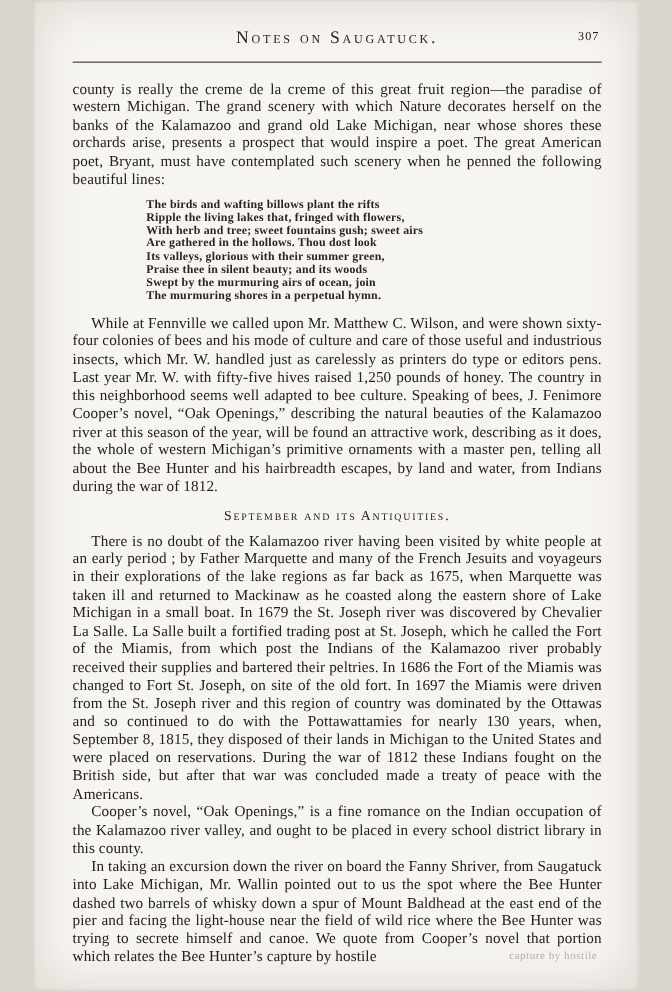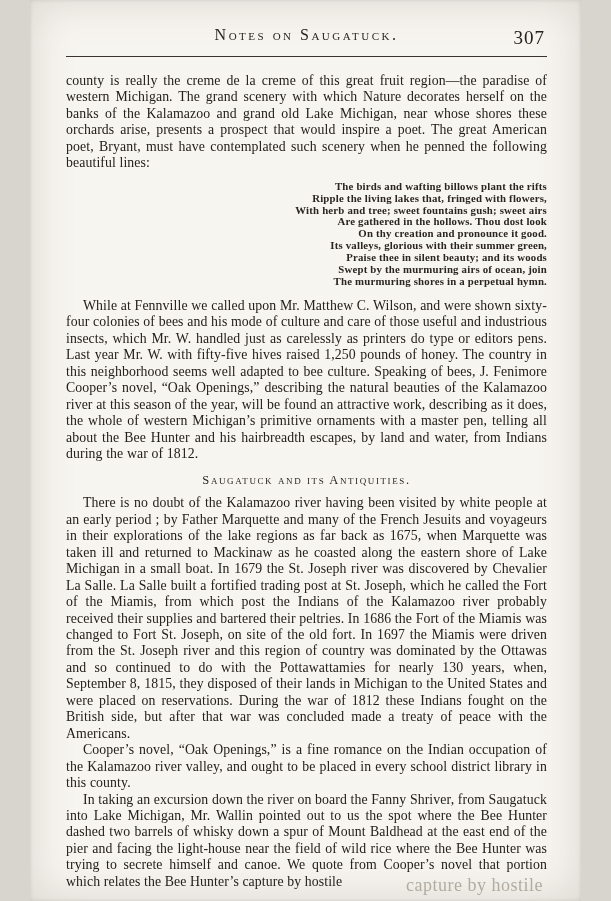--- a/index.html
+++ b/index.html
@@ -29,64 +29,63 @@
     text-align: center;
     font-variant: small-caps;
     font-size: 16px;
     letter-spacing: 2.5px;
     color: #2a2520;
   }
   .folio {
     position: absolute;
     right: 2px;
     top: 1px;
-    font-size: 19px;
+    font-size: 11px;
     letter-spacing: 1px;
   }
   .head-rule {
     border: none;
     border-top: 1.4px solid #3a342c;
     margin: 6px 0 0 0;
   }
   .page-body {
     margin-top: 16px;
   }
   p.para {
     margin: 0;
     font-size: 13.8px;
     line-height: 16.45px;
     text-align: justify;
     letter-spacing: 0.1px;
   }
   p.para.indent { text-indent: 17px; }
   .italic { }
   .verse {
-    margin: 9px 0 10px 85px;
+    margin: 9px 0 10px 67px;
     font-size: 10.8px;
     font-weight: bold;
     line-height: 11.9px;
     letter-spacing: 0.2px;
     color: #2a2520;
-    text-align: right;
   }
   .verse-line { white-space: nowrap; }
   .section-heading {
     margin: 11px 0 7px 0;
     text-align: center;
     font-variant: small-caps;
     font-weight: normal;
     font-size: 12.5px;
     letter-spacing: 1.6px;
     color: #2a2520;
   }
   .scan-watermark {
     position: absolute;
     right: 38px;
-    bottom: 5px;
-    font-size: 18px;
+    bottom: 26px;
+    font-size: 10px;
     color: rgba(125, 118, 104, 0.55);
     filter: blur(0.5px);
     letter-spacing: 0.5px;
     pointer-events: none;
     white-space: nowrap;
     text-align: center;
   }
 </style>
 </head>
 <body>
@@ -100,28 +99,27 @@
 
   <hr class="head-rule">
 
   <div class="page-body">
       <p class="para"><span>county is really the </span><span class="italic">creme de la creme</span><span> of this great fruit region—the paradise of western Michigan.  The grand scenery with which Nature decorates herself on the banks of the Kalamazoo and grand old Lake Michigan, near whose shores these orchards arise, presents a prospect that would inspire a poet.  The great American poet, Bryant, must have contemplated such scenery when he penned the following beautiful lines:</span></p>
       <div class="verse">
         <div class="verse-line">The birds and wafting billows plant the rifts</div>
         <div class="verse-line">Ripple the living lakes that, fringed with flowers,</div>
         <div class="verse-line">With herb and tree; sweet fountains gush; sweet airs</div>
         <div class="verse-line">Are gathered in the hollows.  Thou dost look</div>
-        <div class="verse-line">On thy creation and pronounce it good.</div>
         <div class="verse-line">Its valleys, glorious with their summer green,</div>
         <div class="verse-line">Praise thee in silent beauty; and its woods</div>
         <div class="verse-line">Swept by the murmuring airs of ocean, join</div>
         <div class="verse-line">The murmuring shores in a perpetual hymn.</div>
       </div>
       <p class="para indent"><span>While at Fennville we called upon Mr. Matthew C. Wilson, and were shown sixty-four colonies of bees and his mode of culture and care of those useful and industrious insects, which Mr. W. handled just as carelessly as printers do type or editors pens.  Last year Mr. W. with fifty-five hives raised 1,250 pounds of honey.  The country in this neighborhood seems well adapted to bee culture. Speaking of bees, J. Fenimore Cooper’s novel, “Oak Openings,” describing the natural beauties of the Kalamazoo river at this season of the year, will be found an attractive work, describing as it does, the whole of western Michigan’s primitive ornaments with a master pen, telling all about the Bee Hunter and his hairbreadth escapes, by land and water, from Indians during the war of 1812.</span></p>
-      <h2 class="section-heading">Saugatuck and its Antiquities.</h2>
+      <h2 class="section-heading">September and its Antiquities.</h2>
       <p class="para indent"><span>There is no doubt of the Kalamazoo river having been visited by white people at an early period ; by Father Marquette and many of the French Jesuits and voyageurs in their explorations of the lake regions as far back as 1675, when Marquette was taken ill and returned to Mackinaw as he coasted along the eastern shore of Lake Michigan in a small boat.  In 1679 the St. Joseph river was discovered by Chevalier La Salle.  La Salle built a fortified trading post at St. Joseph, which he called the Fort of the Miamis, from which post the Indians of the Kalamazoo river probably received their supplies and bartered their peltries.  In 1686 the Fort of the Miamis was changed to Fort St. Joseph, on site of the old fort.  In 1697 the Miamis were driven from the St. Joseph river and this region of country was dominated by the Ottawas and so continued to do with the Pottawattamies for nearly 130 years, when, September 8, 1815, they disposed of their lands in Michigan to the United States and were placed on reservations.  During the war of 1812 these Indians fought on the British side, but after that war was concluded made a treaty of peace with the Americans.</span></p>
       <p class="para indent"><span>Cooper’s novel, “Oak Openings,” is a fine romance on the Indian occupation of the Kalamazoo river valley, and ought to be placed in every school district library in this county.</span></p>
       <p class="para indent"><span>In taking an excursion down the river on board the Fanny Shriver, from Saugatuck into Lake Michigan, Mr. Wallin pointed out to us the spot where the Bee Hunter dashed two barrels of whisky down a spur of Mount Baldhead at the east end of the pier and facing the light-house near the field of wild rice where the Bee Hunter was trying to secrete himself and canoe.  We quote from Cooper’s novel that portion which relates the Bee Hunter’s capture by hostile</span></p>
     </div>
 
   <div class="scan-watermark">capture by hostile</div>
 
 </div>
 
 </body></html>

